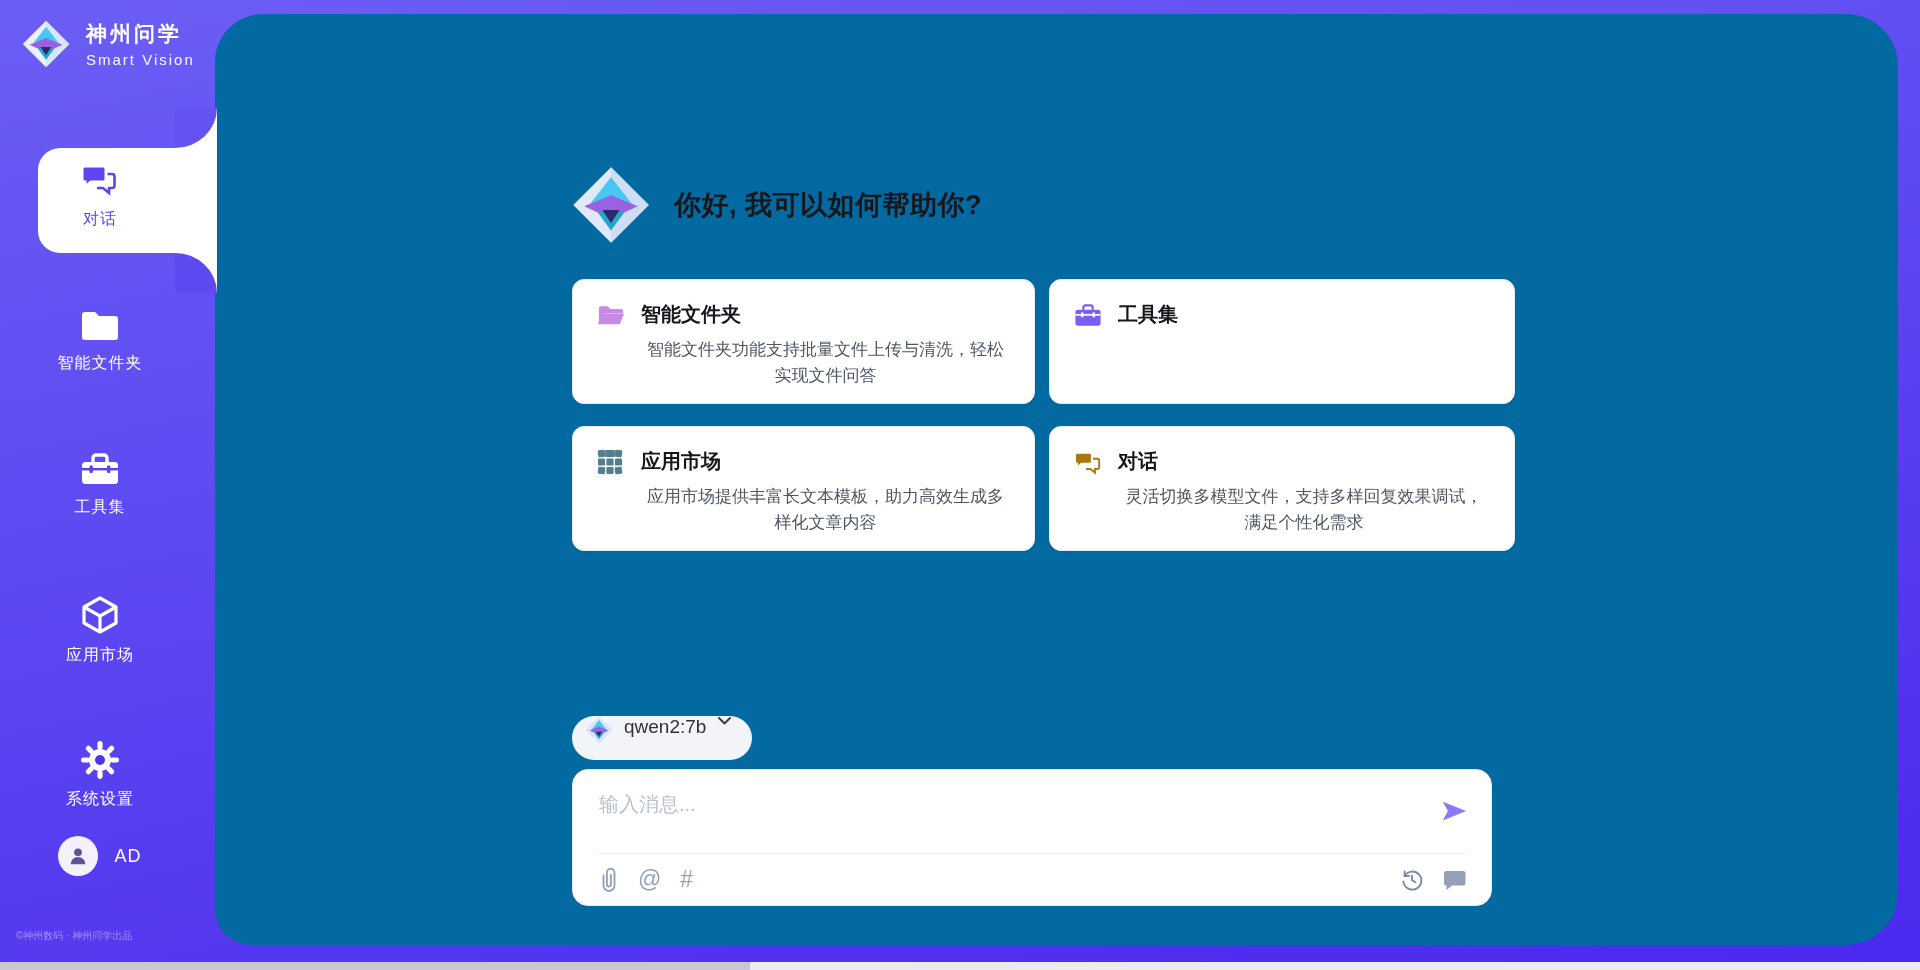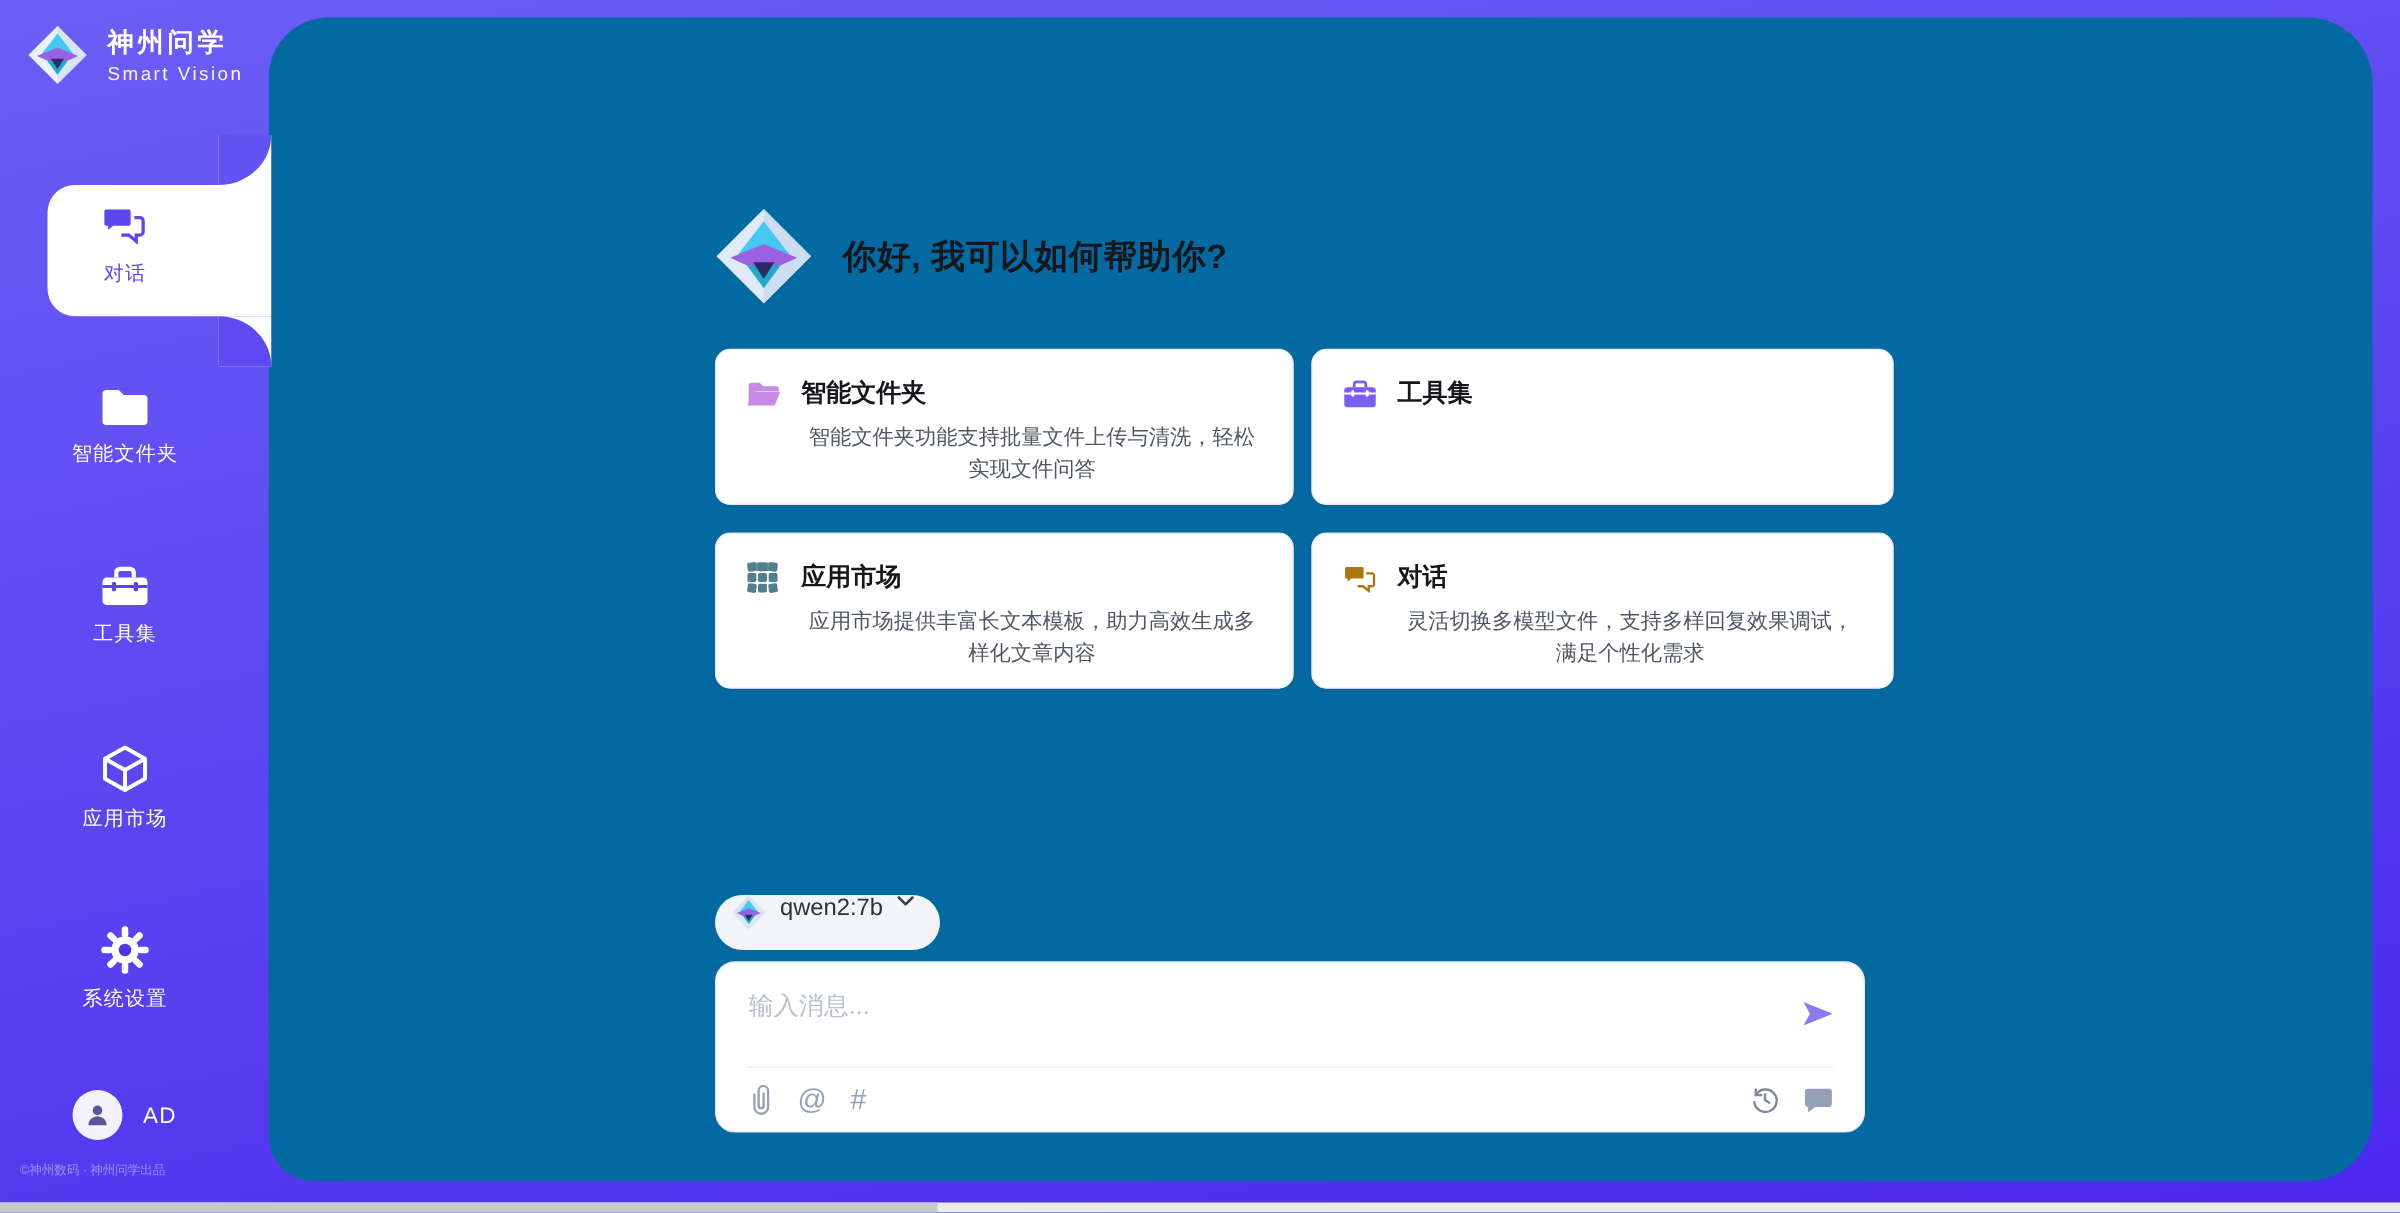--- a/index.html
+++ b/index.html
@@ -30,21 +30,21 @@
   .nav-item {
     position:absolute; left:0; width:200px;
     display:flex; flex-direction:column; align-items:center; gap:9px;
     color:#fff; cursor:pointer;
   }
   .nav-item.active { color:#5b46f0; }
   .nav-label { font-size:16px; letter-spacing:1px; }
   .ni-1 { top:160px; } .ni-2 { top:308px; } .ni-3 { top:450px; }
   .ni-4 { top:594px; } .ni-5 { top:740px; }
 
-  .user-row { position:absolute; left:0; top:872px; width:200px; display:flex; align-items:center; justify-content:center; gap:16px; }
+  .user-row { position:absolute; left:0; top:836px; width:200px; display:flex; align-items:center; justify-content:center; gap:16px; }
   .avatar { width:40px; height:40px; border-radius:50%; background:#f4f1fb; display:flex; align-items:center; justify-content:center; }
   .user-initials { color:#fff; font-size:18px; letter-spacing:1px; }
   .copyright { position:absolute; left:16px; top:929px; font-size:10px; color:rgba(255,255,255,.42); white-space:nowrap; }
 
   
   .panel {
     position:absolute; left:215px; top:14px; right:22px; bottom:25px;
     background:#0369a1; border-radius:48px 52px 52px 36px; z-index:1;
   }
   .content { position:absolute; left:357px; top:0; width:943px; height:100%; }

